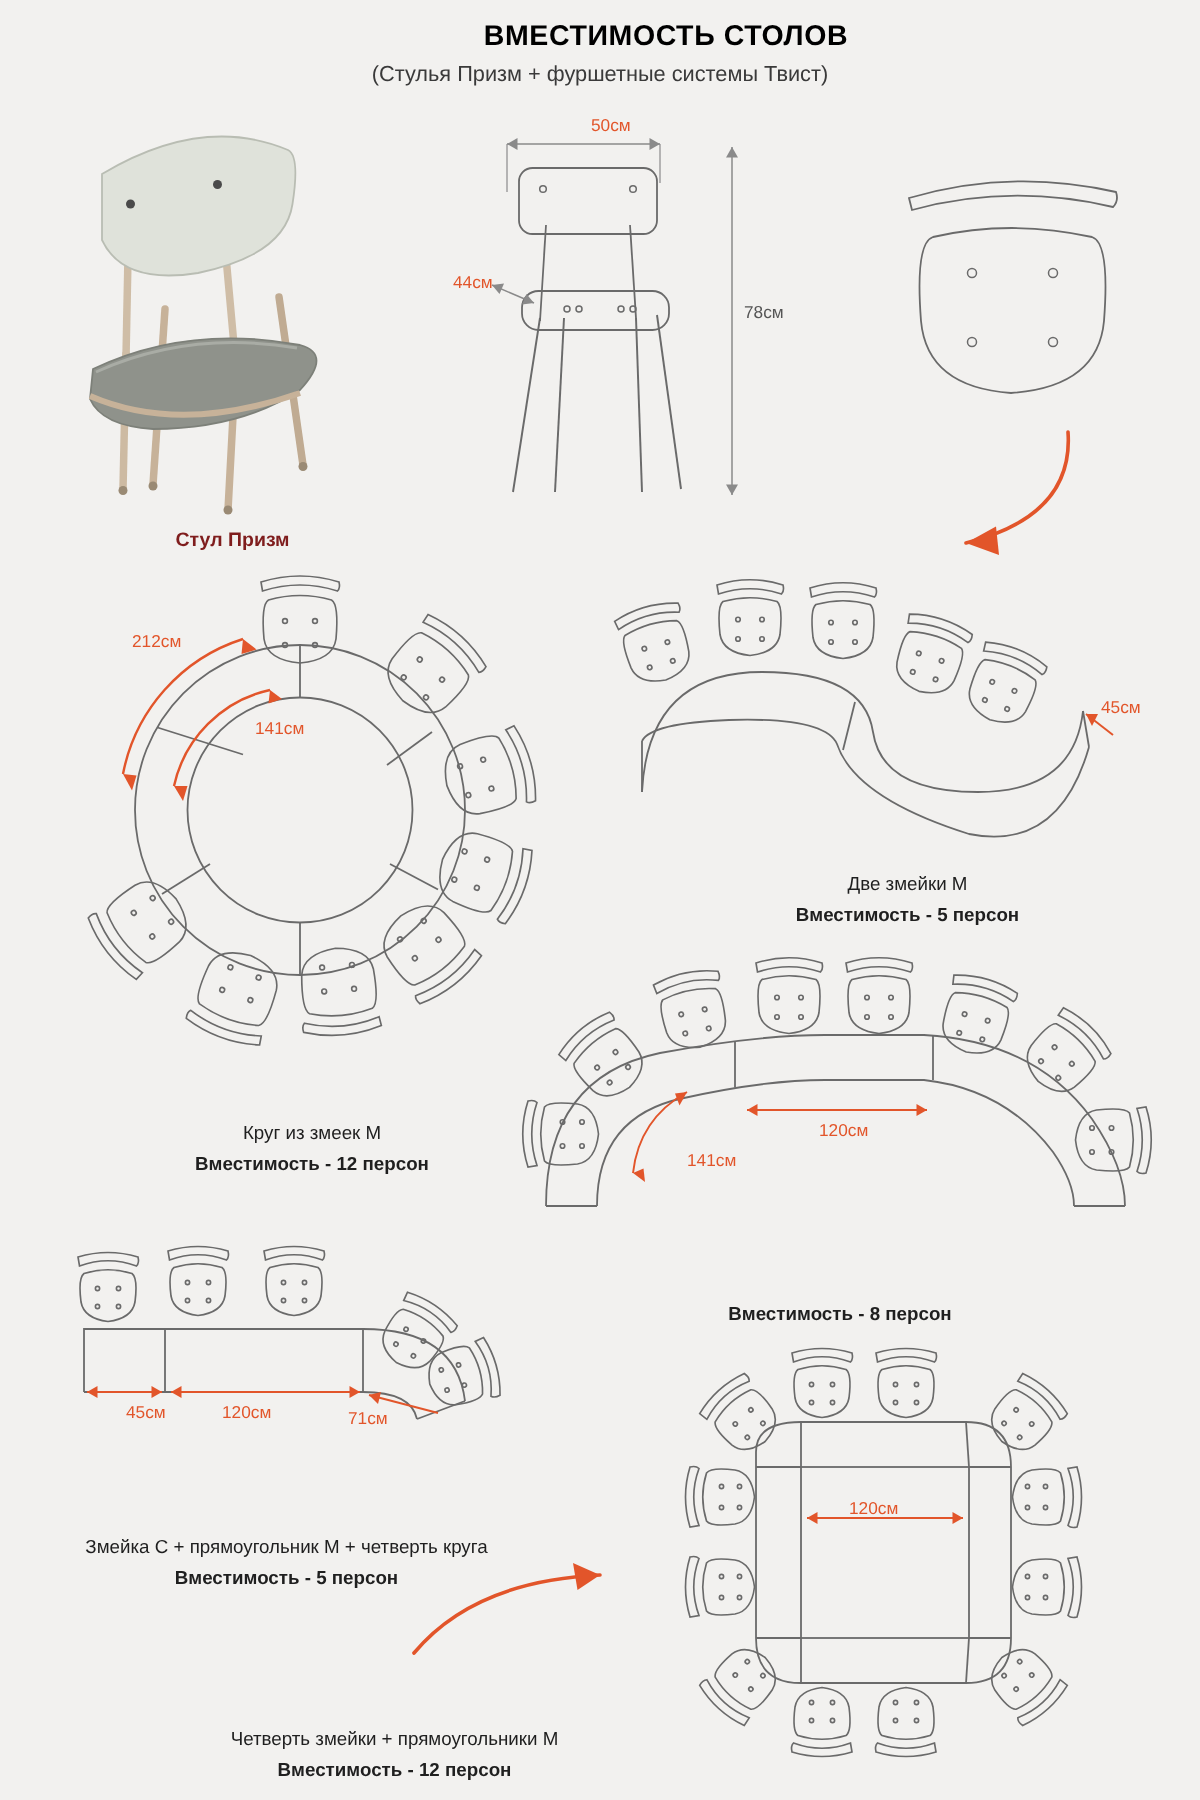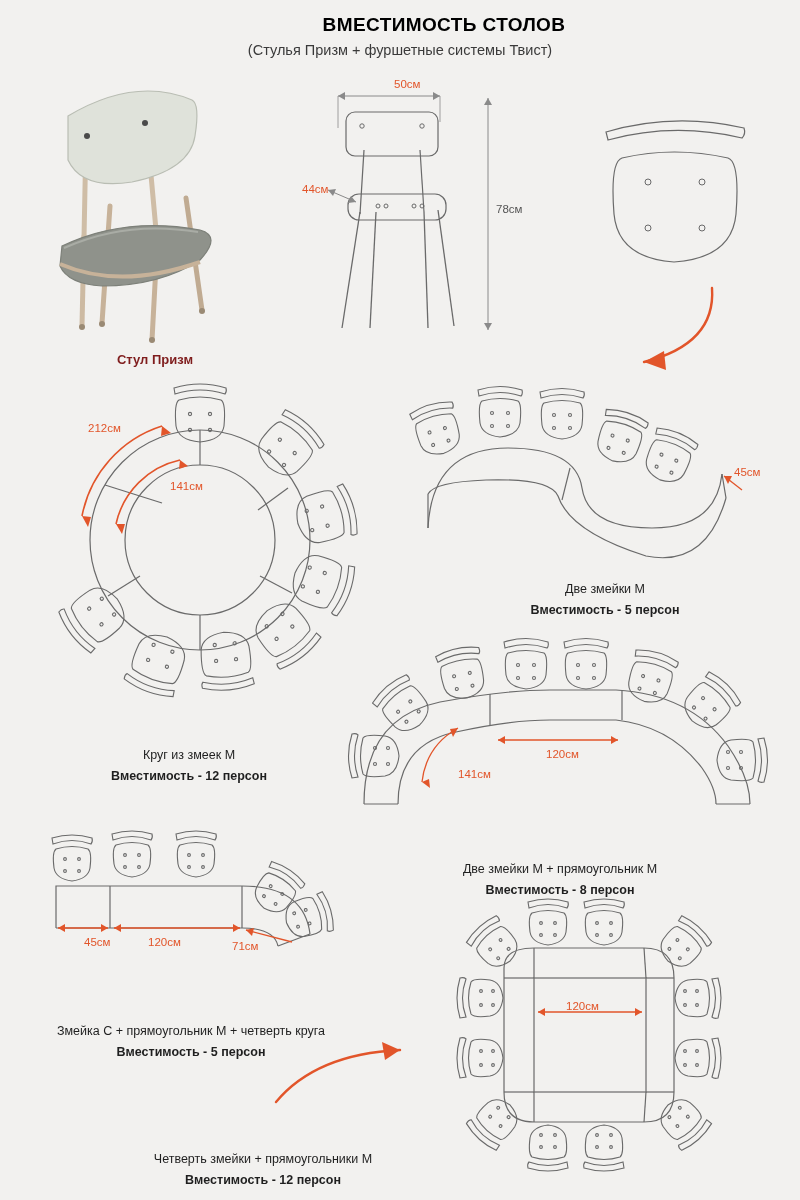--- a/index.html
+++ b/index.html
@@ -247,21 +247,21 @@
       <path d="M52 148 A118 118 0 0 1 132 58" marker-start=""></path>
       <path d="M86 156 A84 84 0 0 1 150 92"></path>
     </g>
     <path d="M52 148 l9 1 l-3 10 z" fill="#e2552a"></path>
     <path d="M132 58 l-1 10 l10 -3 z" fill="#e2552a"></path>
     <path d="M86 156 l9 0 l-3 10 z" fill="#e2552a"></path>
     <path d="M150 92 l-1 9 l9 -3 z" fill="#e2552a"></path>
   </svg>
   <div class="dim" style="left:70px; top:422px;">212см</div>
   <div class="dim" style="left:152px; top:480px;">141см</div>
-  <div class="cap" style="left:54px; top:708px; width:270px;">
+  <div class="cap" style="left:73px; top:708px; width:270px;">
     <div class="l1">Круг из змеек М</div>
     <div class="l2">Вместимость - 12 персон</div>
   </div>
 
   <svg class="sv" style="left:390px; top:378px;" width="370" height="170" viewBox="0 0 370 170">
     <g fill="none" stroke="#6a6a6a" stroke-width="1.2">
       <path d="M38 150 Q42 70 118 70 Q186 70 192 110 Q198 150 262 150 Q326 150 332 96"></path>
       <path d="M38 116 Q44 104 96 102 Q160 100 168 118 Q180 154 256 178 Q316 190 336 120"></path>
       <line x1="38" y1="150" x2="38" y2="116"></line>
       <line x1="180" y1="90" x2="172" y2="122"></line>
@@ -403,21 +403,20 @@
       <line x1="168" y1="104" x2="288" y2="104"></line>
     </g>
     <path d="M92 146 l7 -3 l1 9 z" fill="#e2552a"></path>
     <path d="M128 92 l-8 1 l3 8 z" fill="#e2552a"></path>
     <path d="M168 104 l7 -4 v8 z" fill="#e2552a"></path>
     <path d="M288 104 l-7 -4 v8 z" fill="#e2552a"></path>
   </svg>
   <div class="dim" style="left:440px; top:768px;">141см</div>
   <div class="dim" style="left:528px; top:748px;">120см</div>
   <div class="cap" style="left:410px; top:822px; width:300px;">
-    <div class="l1">Две змейки М + прямоугольник М</div>
     <div class="l2">Вместимость - 8 персон</div>
   </div>
 
   <svg class="sv" style="left:14px; top:824px;" width="350" height="130" viewBox="0 0 350 130">
     <g fill="none" stroke="#6a6a6a" stroke-width="1.2">
       <path d="M42 104 L42 62 L228 62 Q290 62 296 110"></path>
       <path d="M42 104 L228 104 Q260 104 264 122"></path>
       <line x1="96" y1="62" x2="96" y2="104"></line>
       <line x1="228" y1="62" x2="228" y2="104"></line>
       <line x1="296" y1="110" x2="264" y2="122"></line>

